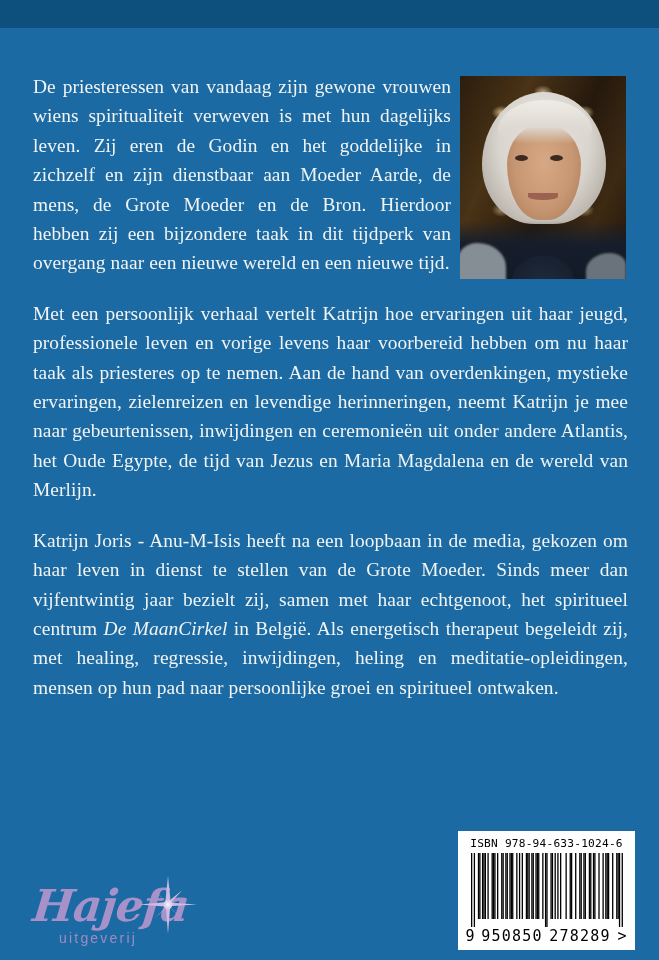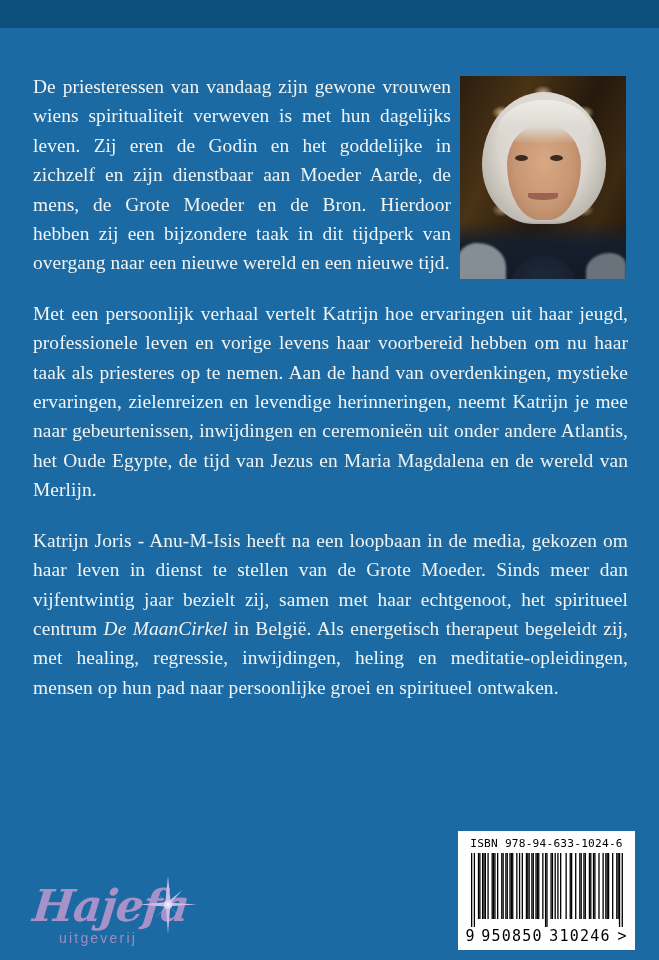--- a/index.html
+++ b/index.html
@@ -357,18 +357,18 @@
           <rect x="145.15" y="0" width="1.30" height="66"></rect>
           <rect x="146.52" y="0" width="1.30" height="66"></rect>
           <rect x="147.89" y="0" width="1.30" height="74"></rect>
           <rect x="150.63" y="0" width="1.30" height="74"></rect>
         </g>
     </svg>
 
     <div class="ean-line">
       <span class="ean-left">9</span>
       <span class="ean-group">950850</span>
-      <span class="ean-group">310246</span>
+      <span class="ean-group">278289</span>
       <span class="ean-right">&gt;</span>
     </div>
   </div>
 
 </div>
 
 </body></html>

